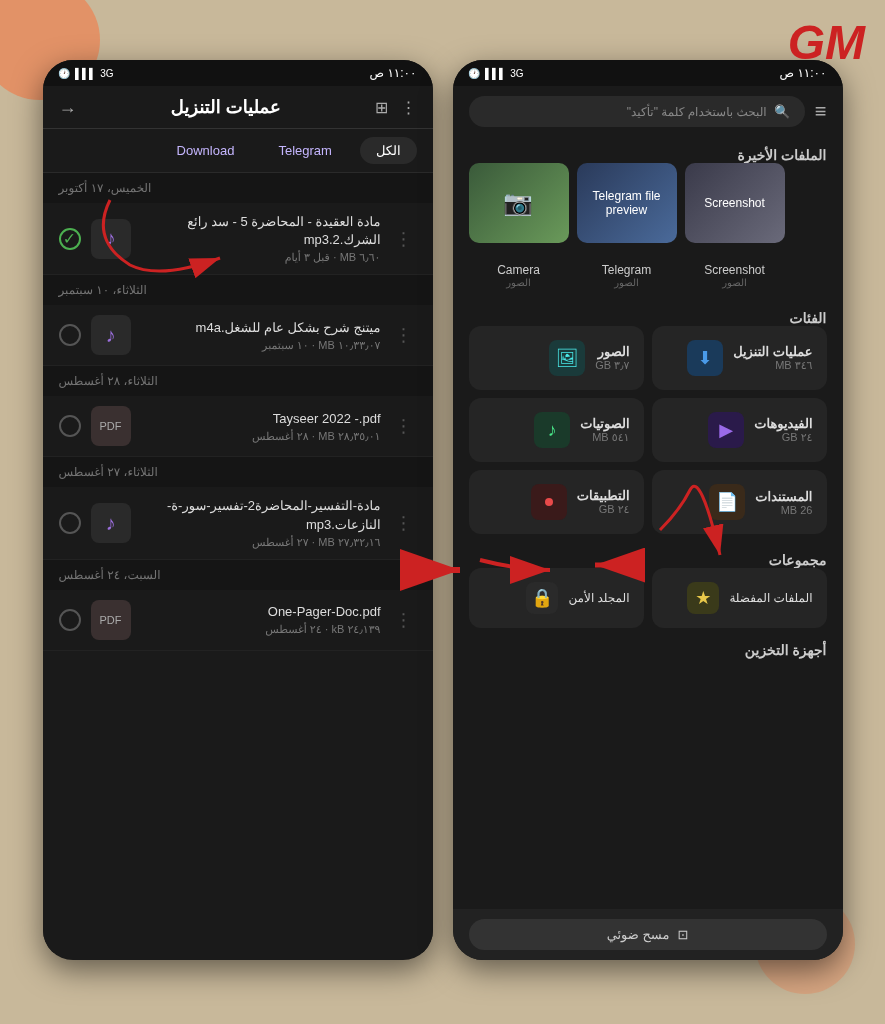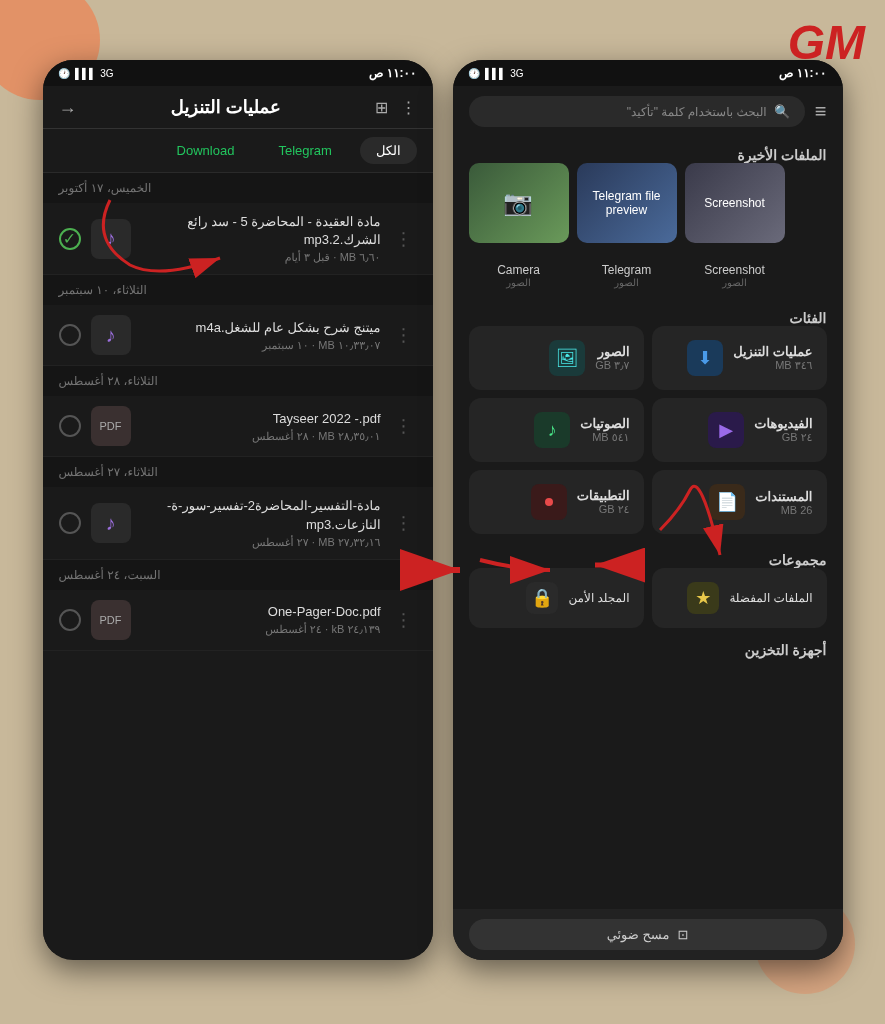--- a/index.html
+++ b/index.html
@@ -75,21 +75,21 @@
     .status-bar {
       background: #111;
       padding: 6px 16px;
       display: flex;
       justify-content: space-between;
       align-items: center;
       font-size: 10px;
       color: #fff;
       direction: rtl;
     }
-    .status-time { font-weight: bold; font-size: 12px; }
+    .status-time { font-weight: normal; font-size: 12px; }
     .status-icons { display: flex; gap: 4px; align-items: center; font-size: 10px; }
 
     
     .phone1-header {
       background: #1a1a1a;
       padding: 10px 16px;
       display: flex;
       align-items: center;
       justify-content: space-between;
       direction: rtl;
@@ -107,21 +107,21 @@
       padding: 8px 16px;
       display: flex;
       gap: 12px;
       direction: rtl;
       border-bottom: 1px solid #2a2a2a;
     }
     .tab {
       padding: 6px 16px;
       border-radius: 20px;
       font-size: 13px;
-      color: #22c55e;
+      color: #c4b5fd;
       background: transparent;
       cursor: pointer;
     }
     .tab.active {
       background: #2a2a2a;
       color: #fff;
     }
 
     .file-list {
       overflow-y: auto;

